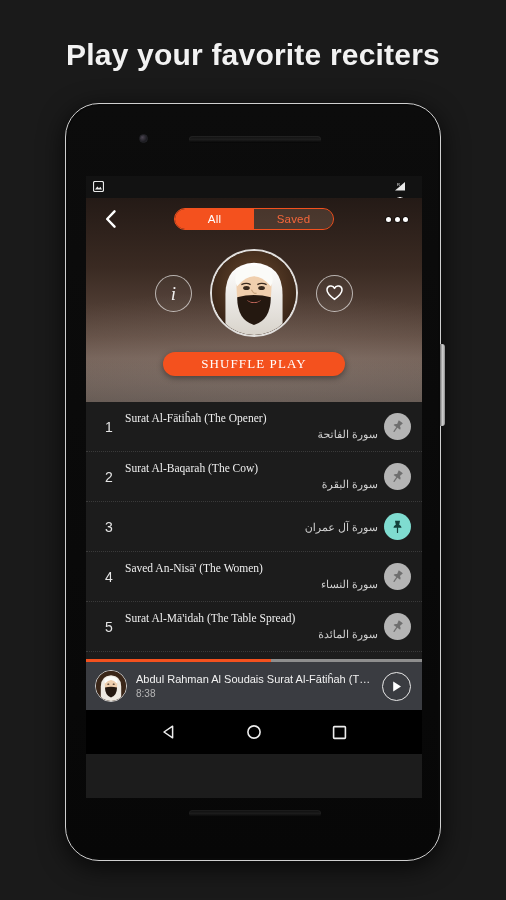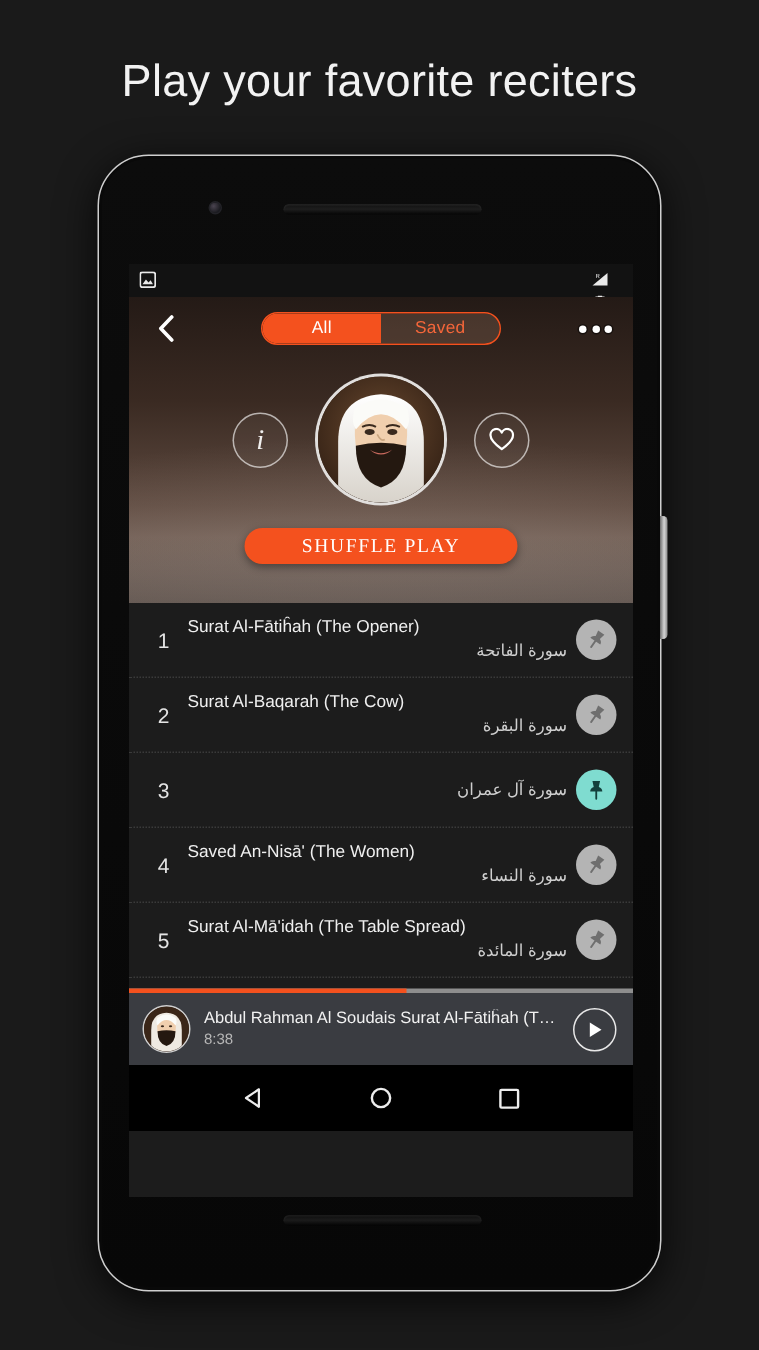--- a/index.html
+++ b/index.html
@@ -15,21 +15,21 @@
 
   
   .promo-headline {
     position: absolute;
     top: 38px;
     left: 0;
     width: 506px;
     text-align: center;
     color: #f2f2f2;
     font-size: 30px;
-    font-weight: 400;
+    font-weight: 700;
     letter-spacing: 0.2px;
     white-space: nowrap;
   }
 
   
   .device {
     position: absolute;
     left: 65px;
     top: 103px;
     width: 376px;
@@ -282,20 +282,21 @@
     min-width: 0;
     padding: 0 6px 0 2px;
   }
   .track-title {
     color: #efefef;
     font-size: 11.5px;
     white-space: nowrap;
     overflow: hidden;
     text-overflow: ellipsis;
     line-height: 1.25;
+    font-family: Liberation Serif, serif;
   }
   .track-arabic {
     color: #cfcfcf;
     font-size: 11px;
     text-align: right;
     direction: rtl;
     margin-top: 3px;
     line-height: 1.25;
   }
   .pin-btn {

